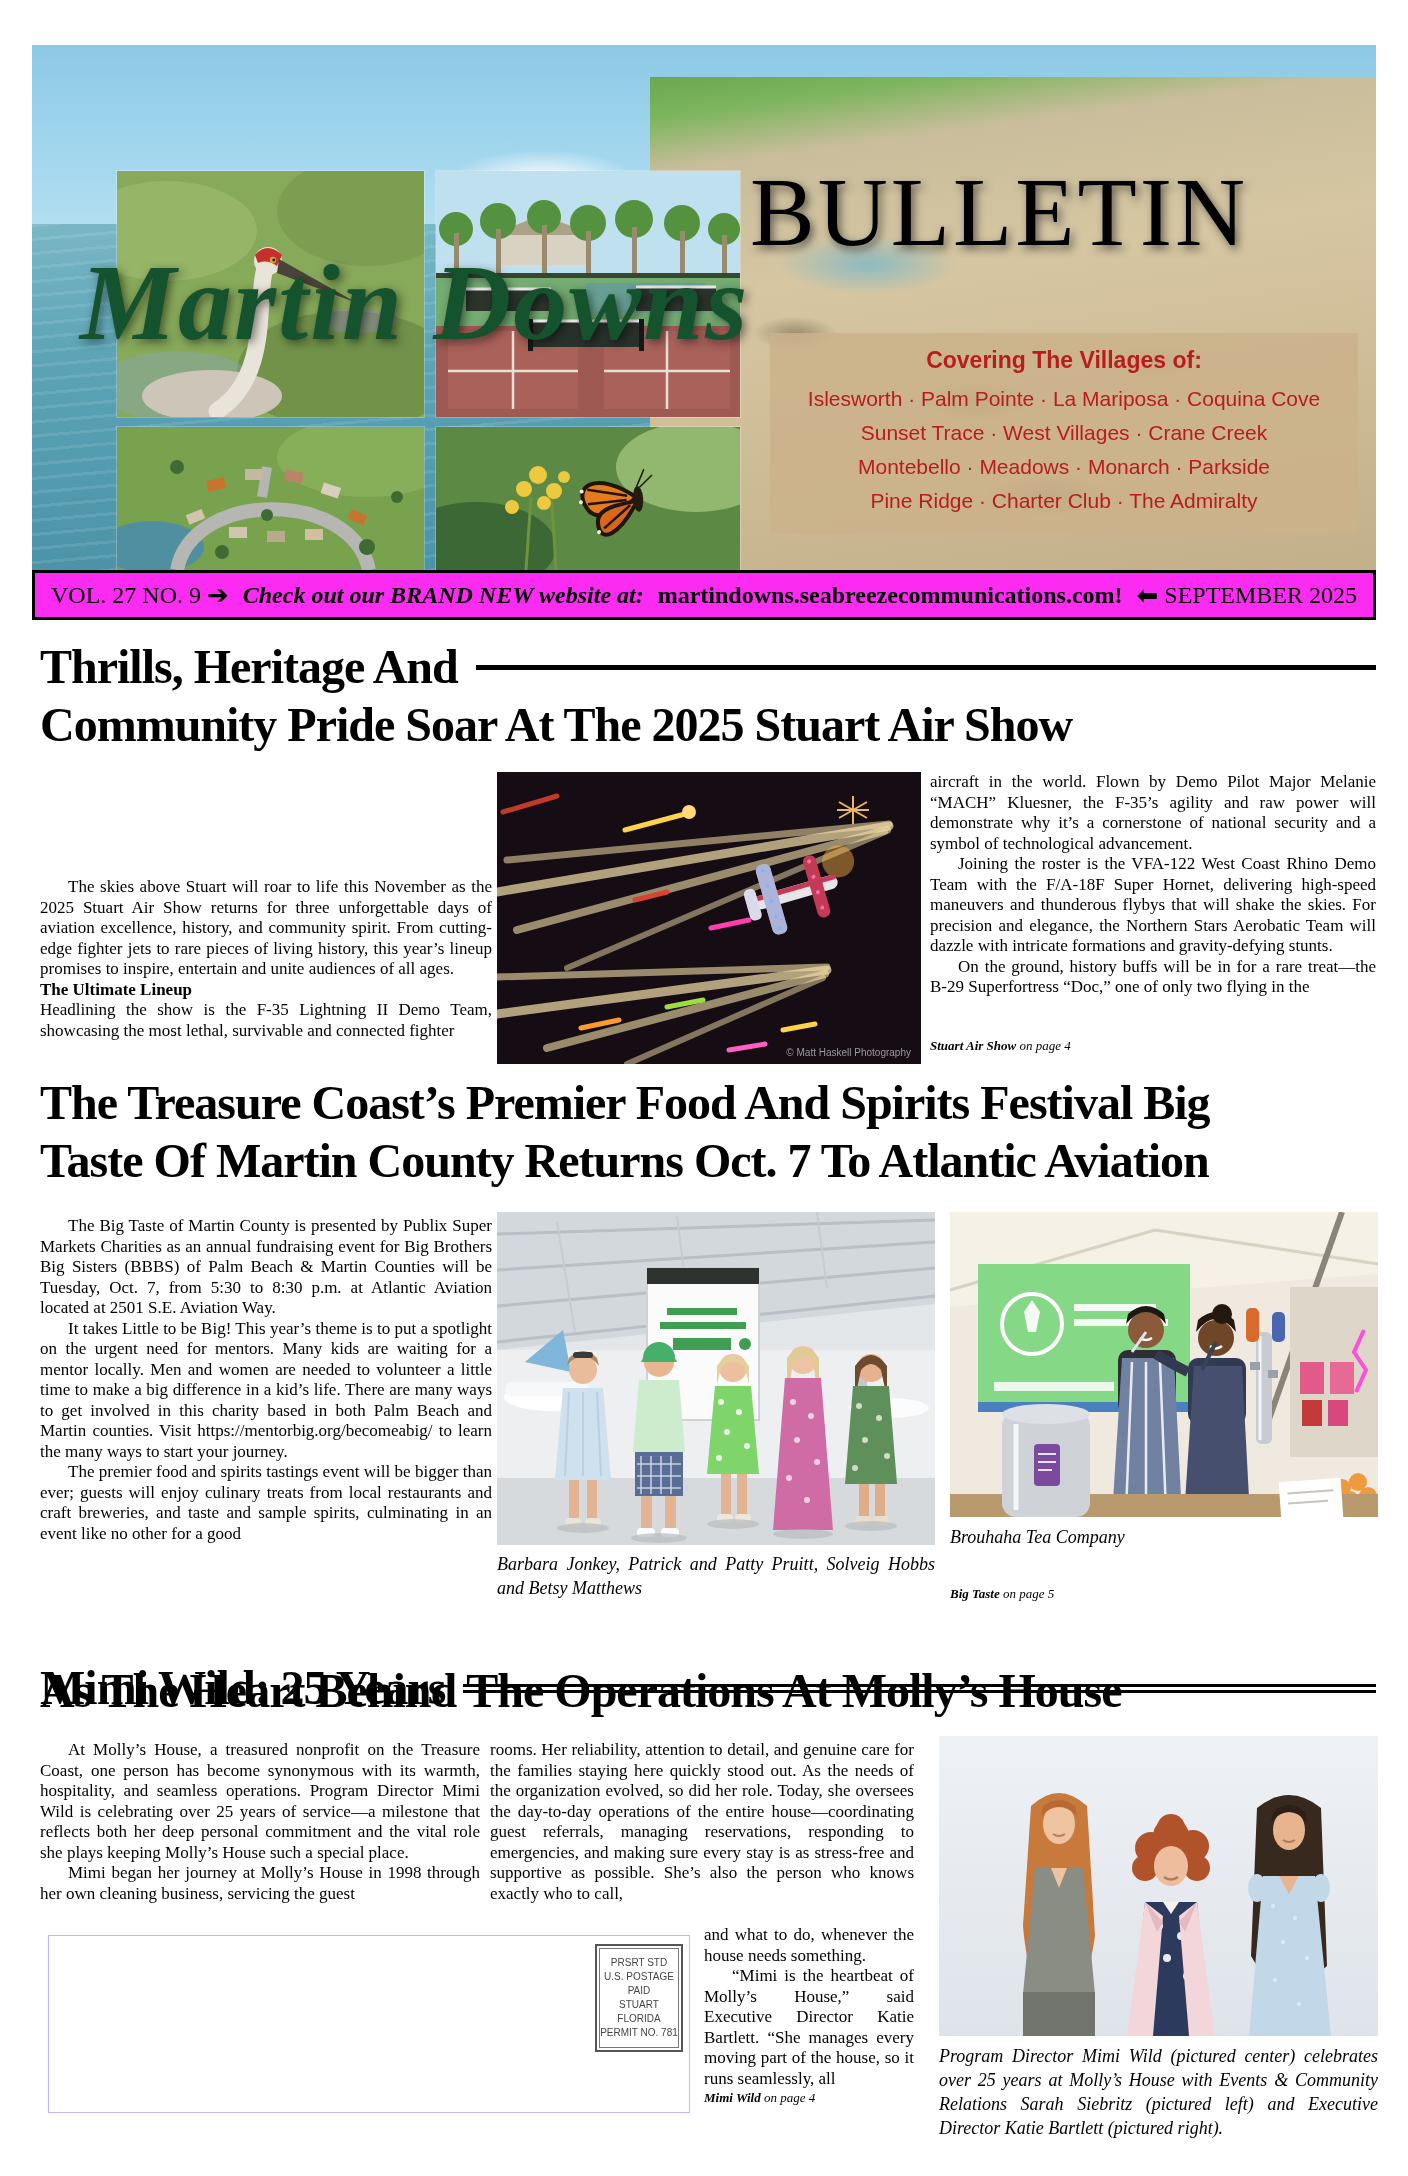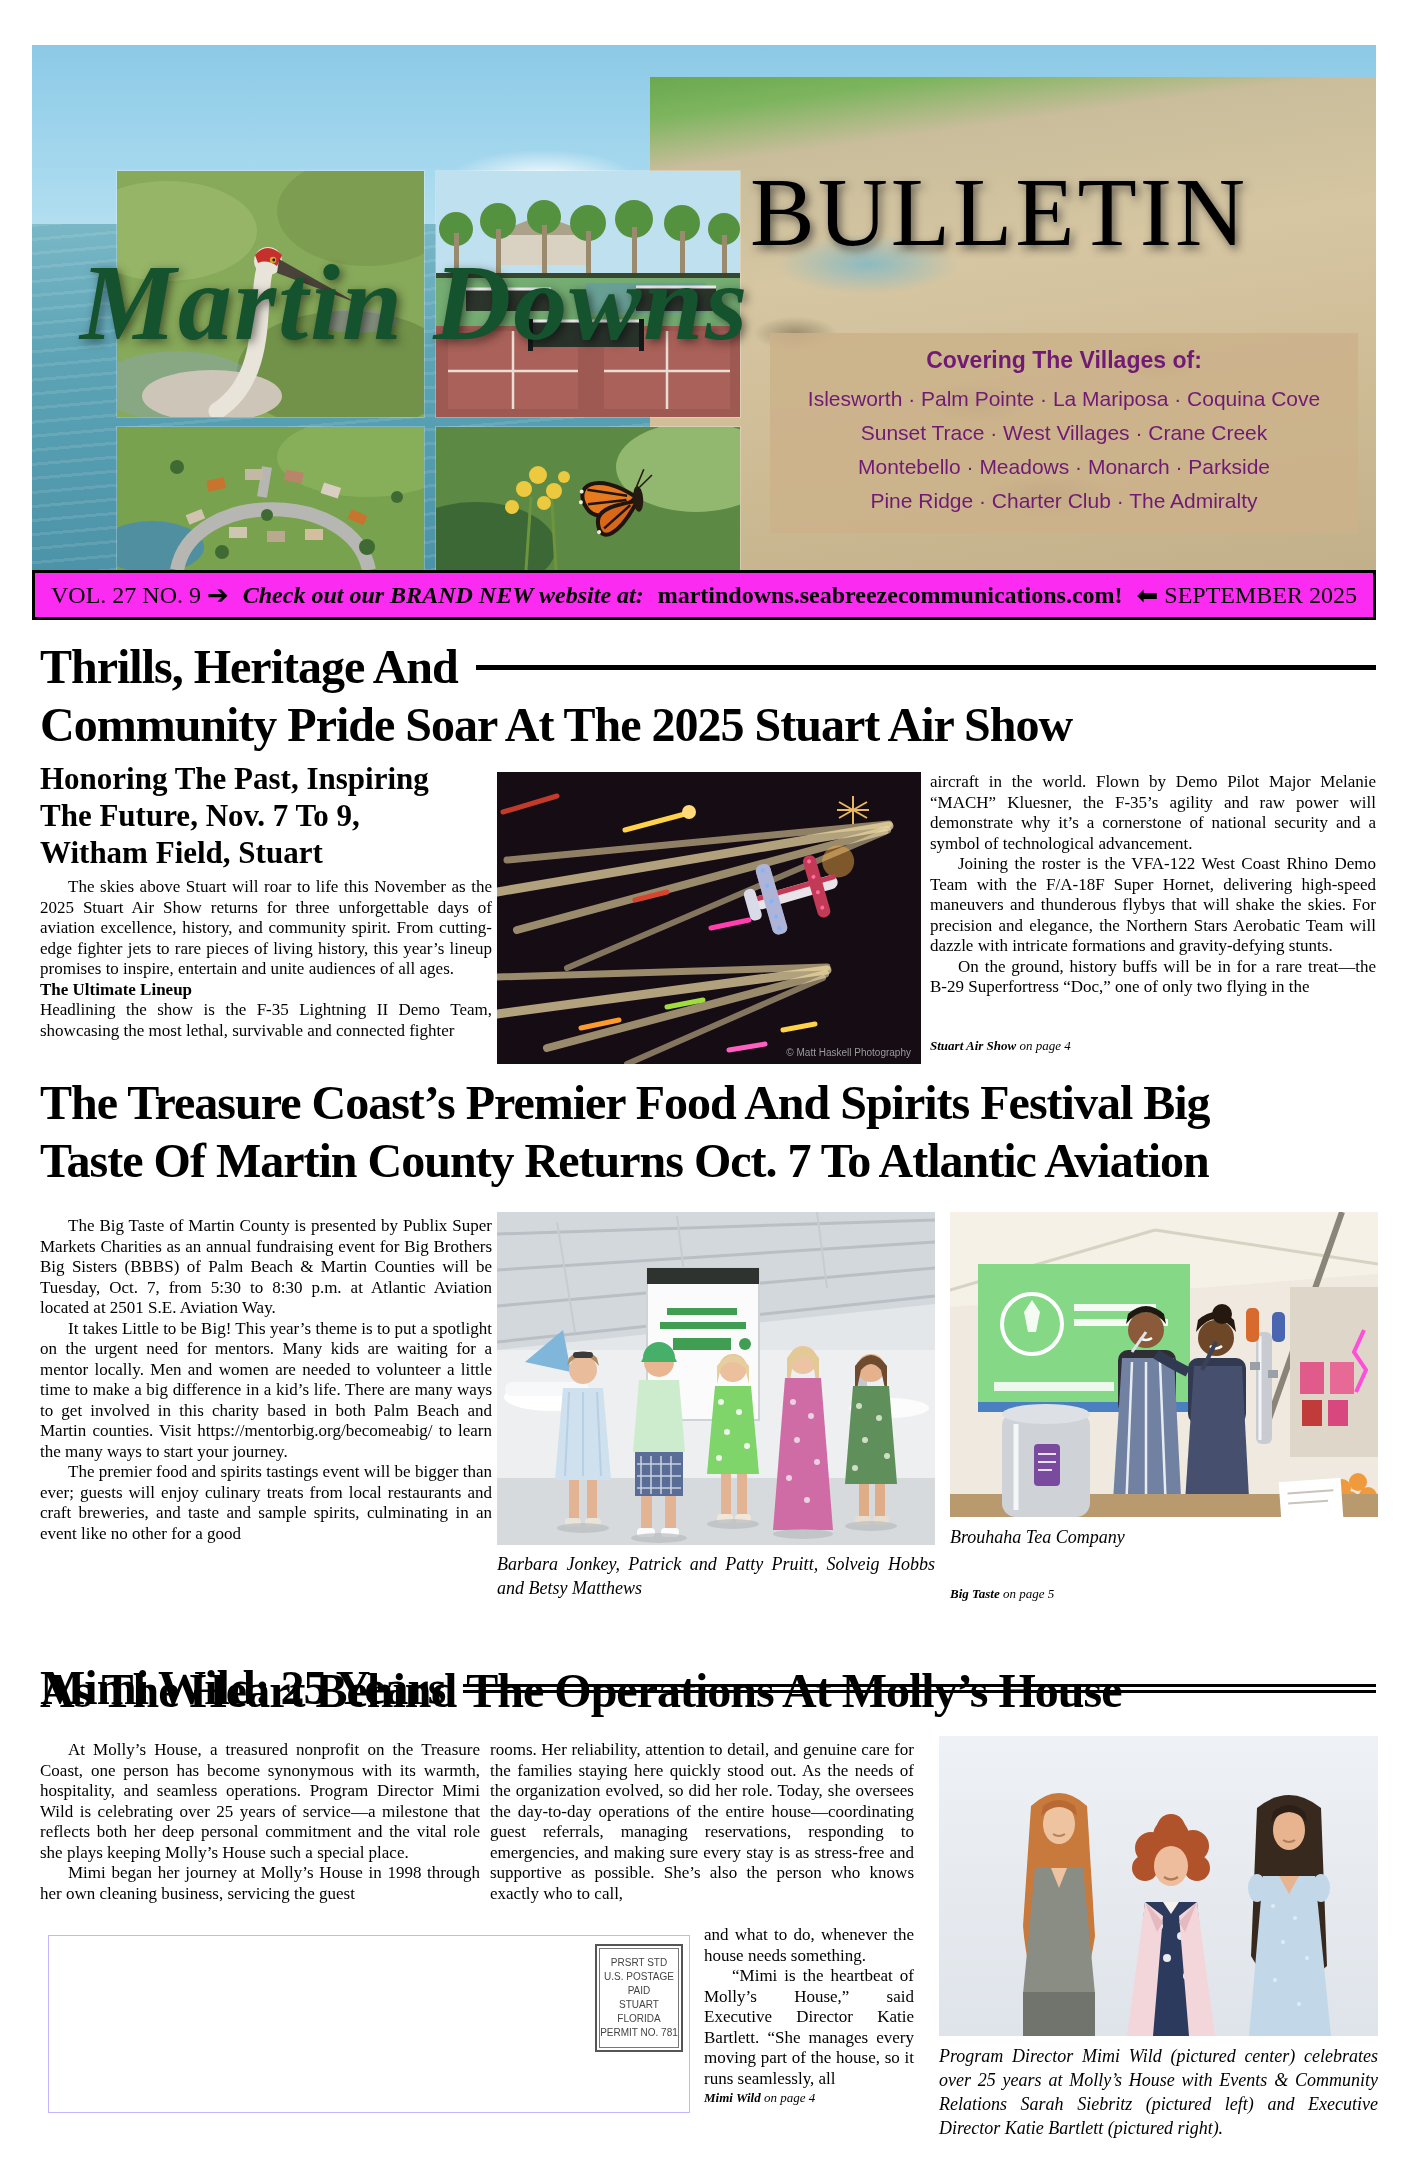--- a/index.html
+++ b/index.html
@@ -27,21 +27,21 @@
       radial-gradient(70px 26px at 70% 58%,rgba(120,106,78,.45),rgba(0,0,0,0) 70%),
       radial-gradient(90px 30px at 55% 85%,rgba(96,84,60,.5),rgba(0,0,0,0) 70%),
       radial-gradient(120px 40px at 30% 38%,rgba(123,184,200,.8),rgba(0,0,0,0) 75%),
       linear-gradient(172deg,#6aa84f 0%,#7db55e 7%,#c9bd9b 16%,#d6c6a2 38%,#cdbb94 70%,#c2b08a 100%);}
   .mh-tile{overflow:hidden;box-shadow:0 0 0 1px rgba(255,255,255,.25);}
   .mh-script{left:48px;top:196px;width:780px;font-style:italic;font-weight:bold;font-size:108px;
     color:#14532d;text-shadow:3px 3px 10px rgba(0,0,0,.5);letter-spacing:2px;white-space:nowrap;}
   .mh-bulletin{left:718px;top:112px;width:620px;font-size:97px;font-weight:normal;color:#000000;
     letter-spacing:3px;text-shadow:3px 4px 8px rgba(40,40,40,.65);white-space:nowrap;}
   .mh-villages{left:738px;top:288px;width:588px;height:200px;background:rgba(203,178,139,.85);
-    text-align:center;color:#701a75;font-family:"Liberation Sans",sans-serif;padding-top:14px;box-sizing:border-box;}
+    text-align:center;color:#b91c1c;font-family:"Liberation Sans",sans-serif;padding-top:14px;box-sizing:border-box;}
   .mh-villages .vh{font-weight:bold;font-size:23px;margin-bottom:8px;}
   .mh-villages .vl{font-size:21px;line-height:34px;}
 
   
   .infobar{left:32px;top:570px;width:1344px;height:50px;background:#fb2bf1;border:3px solid #000;
     box-sizing:border-box;display:flex;align-items:center;justify-content:space-between;
     padding:8px 16px;font-size:24px;}
   .infobar .mid{display:flex;align-items:center;gap:14px;}
   .infobar .arrow{font-size:26px;font-family:"DejaVu Sans",sans-serif;}
   .infobar .phrase{font-style:italic;font-weight:bold;}
@@ -238,23 +238,20 @@
     </span>
     <span>SEPTEMBER 2025</span>
   </div>
 
   <div class="abs hrow" style="left:40px;top:642px;width:1336px;">
     <div class="headline">Thrills, Heritage And</div>
     <div class="rule1"></div>
   </div>
   <div class="abs headline" style="left:40px;top:700px;">Community Pride Soar At The 2025 Stuart Air Show</div>
 
-  <div class="abs subhead" style="left:40px;top:760px;width:470px;">Honoring The Past, Inspiring
-The Future, Nov. 7 To 9,
-Witham Field, Stuart</div>
 
   <div class="abs bcol" style="left:40px;top:877px;width:452px;">
     <p>The skies above Stuart will roar to life this November as the 2025 Stuart Air Show returns for three unforgettable days of aviation excellence, history, and community spirit. From cutting-edge fighter jets to rare pieces of living history, this year’s lineup promises to inspire, entertain and unite audiences of all ages.</p>
     <p class="crosshead">The Ultimate Lineup</p>
     <p class="noind">Headlining the show is the F-35 Lightning II Demo Team, showcasing the most lethal, survivable and connected fighter</p>
   </div>
 
   <div class="abs photo" style="left:497px;top:772px;width:424px;height:292px;">
     <svg width="424" height="292" viewBox="0 0 424 292">
       <rect width="424" height="292" fill="#0e0811"></rect>

